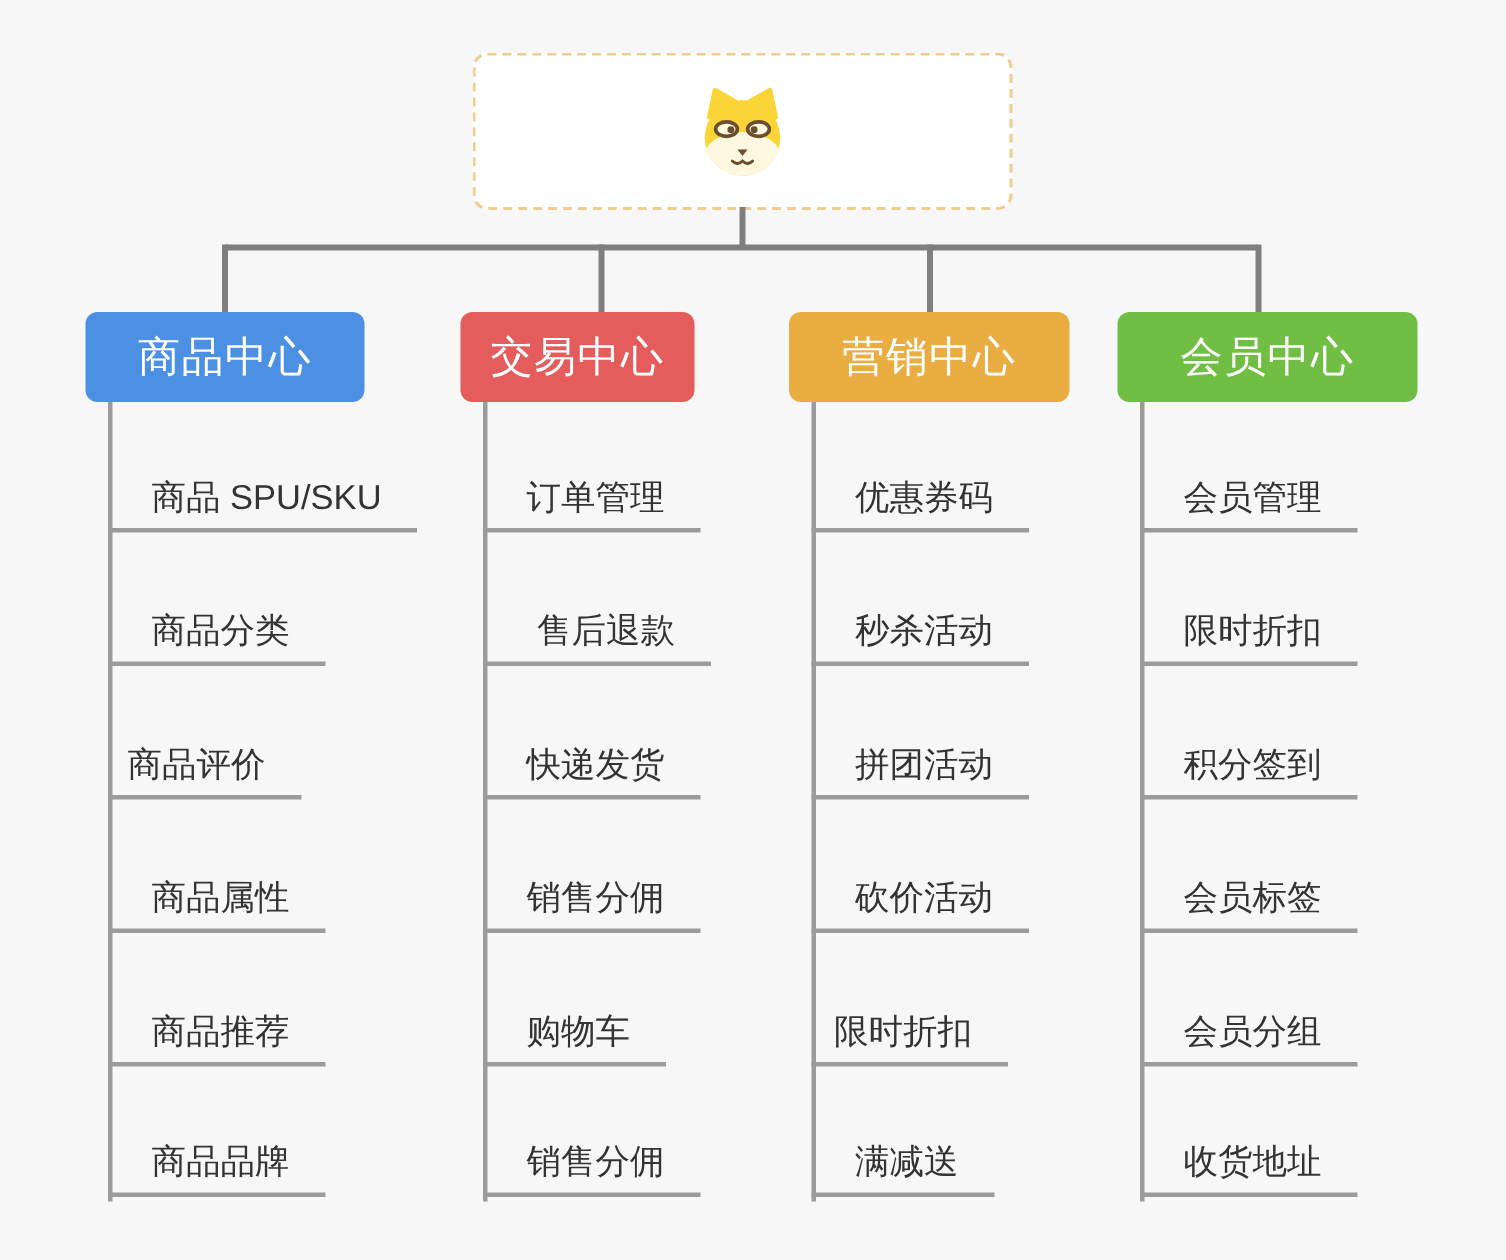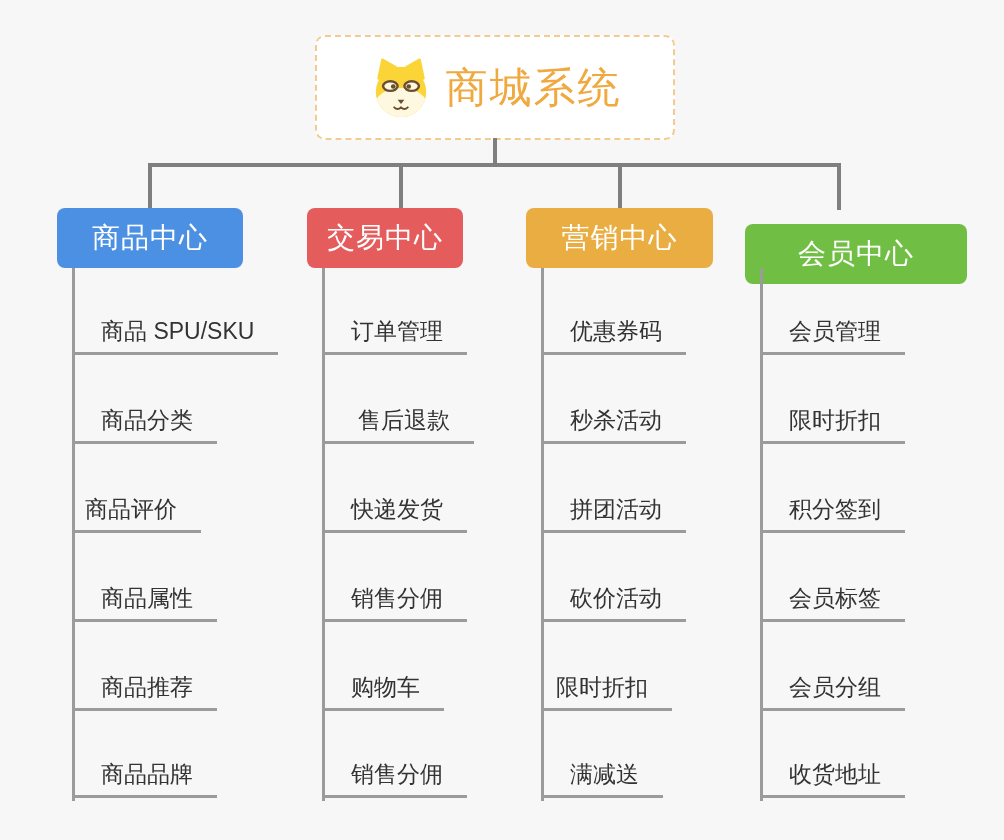--- a/index.html
+++ b/index.html
@@ -83,21 +83,20 @@
       <g clip-path="url(#headClip)">
         <ellipse cx="32" cy="50" rx="27" ry="18" fill="#fff8e1"></ellipse>
       </g>
       <ellipse cx="21" cy="30" rx="7.5" ry="5" fill="#fff8e1" stroke="#6b4e2e" stroke-width="2.5"></ellipse>
       <ellipse cx="43" cy="30" rx="7.5" ry="5" fill="#fff8e1" stroke="#6b4e2e" stroke-width="2.5"></ellipse>
       <circle cx="24" cy="30.5" r="2.4" fill="#6b4e2e"></circle>
       <circle cx="40" cy="30.5" r="2.4" fill="#6b4e2e"></circle>
       <path d="M28.5 44 h7 l-3.5 4.5 z" fill="#6b4e2e"></path>
       <path d="M25 52 q3.5 3.5 7 0 q3.5 3.5 7 0" fill="none" stroke="#6b4e2e" stroke-width="2" stroke-linecap="round"></path>
     </svg>
-    <span class="root-label">商城系统</span>
   </div>
 
   <div class="stem root-stem"></div>
   <div class="rail"></div>
 
   <div id="branches">
     <div class="branch">
       <div class="stem branch-stem" style="left: 148px;"></div>
       <div class="branch-box" style="left: 57px; width: 186px; background: rgb(75, 144, 226);">
         <span class="branch-label">商品中心</span>
@@ -134,21 +133,21 @@
     <div class="leaf" style="left: 541px; top: 305px;">优惠券码</div>
         <div class="leaf" style="left: 541px; top: 394px;">秒杀活动</div>
         <div class="leaf" style="left: 541px; top: 483px;">拼团活动</div>
         <div class="leaf" style="left: 541px; top: 572px;">砍价活动</div>
         <div class="leaf" style="left: 541px; top: 661px; padding-left: 15px;">限时折扣</div>
         <div class="leaf" style="left: 541px; top: 748px;">满减送</div>
       </div>
 
     <div class="branch">
       <div class="stem branch-stem" style="left: 836.5px;"></div>
-      <div class="branch-box" style="left: 745px; width: 222px; background: rgb(112, 190, 68); margin-top: 16px;">
+      <div class="branch-box" style="left: 745px; width: 200px; background: rgb(112, 190, 68);">
         <span class="branch-label">会员中心</span>
       </div>
       <div class="col-line" style="left: 760px; top: 268px; height: 533px;"></div>
     <div class="leaf" style="left: 760px; top: 305px;">会员管理</div>
         <div class="leaf" style="left: 760px; top: 394px;">限时折扣</div>
         <div class="leaf" style="left: 760px; top: 483px;">积分签到</div>
         <div class="leaf" style="left: 760px; top: 572px;">会员标签</div>
         <div class="leaf" style="left: 760px; top: 661px;">会员分组</div>
         <div class="leaf" style="left: 760px; top: 748px;">收货地址</div>
       </div>

